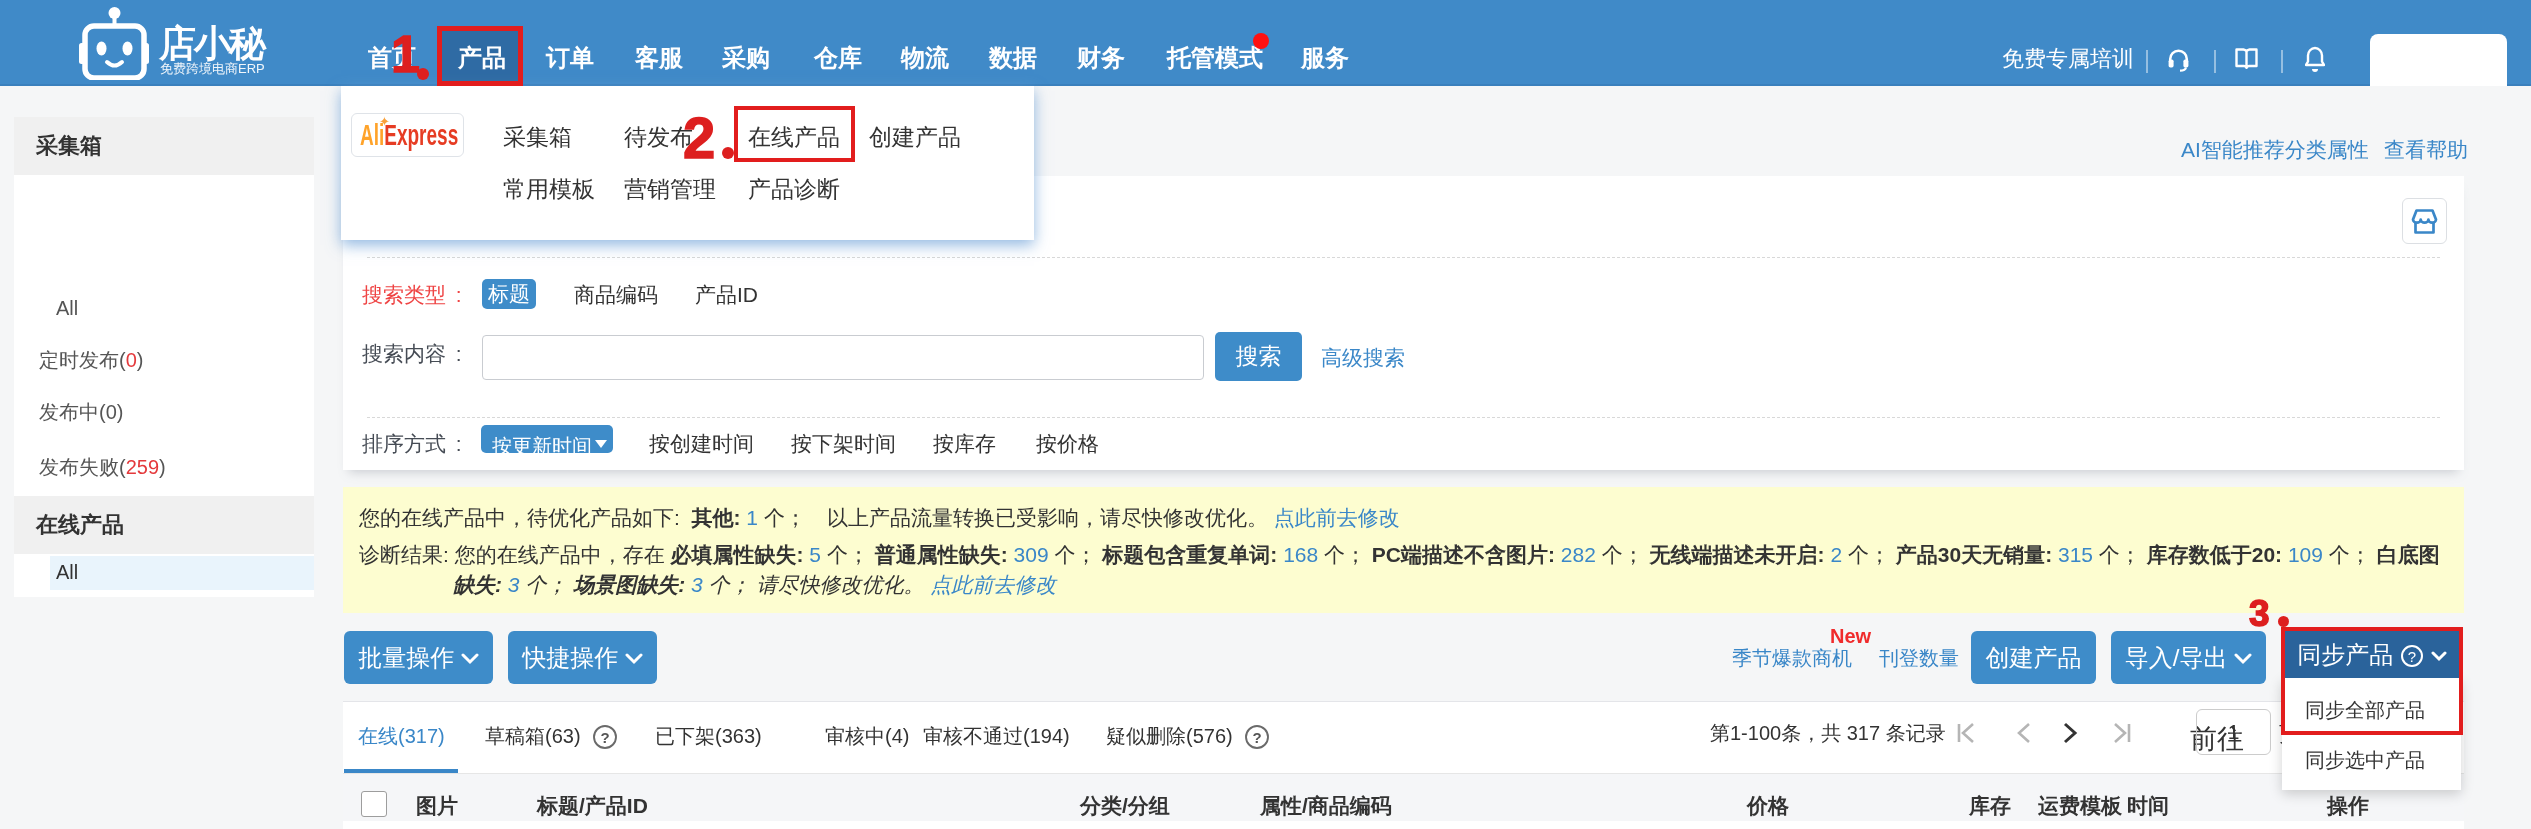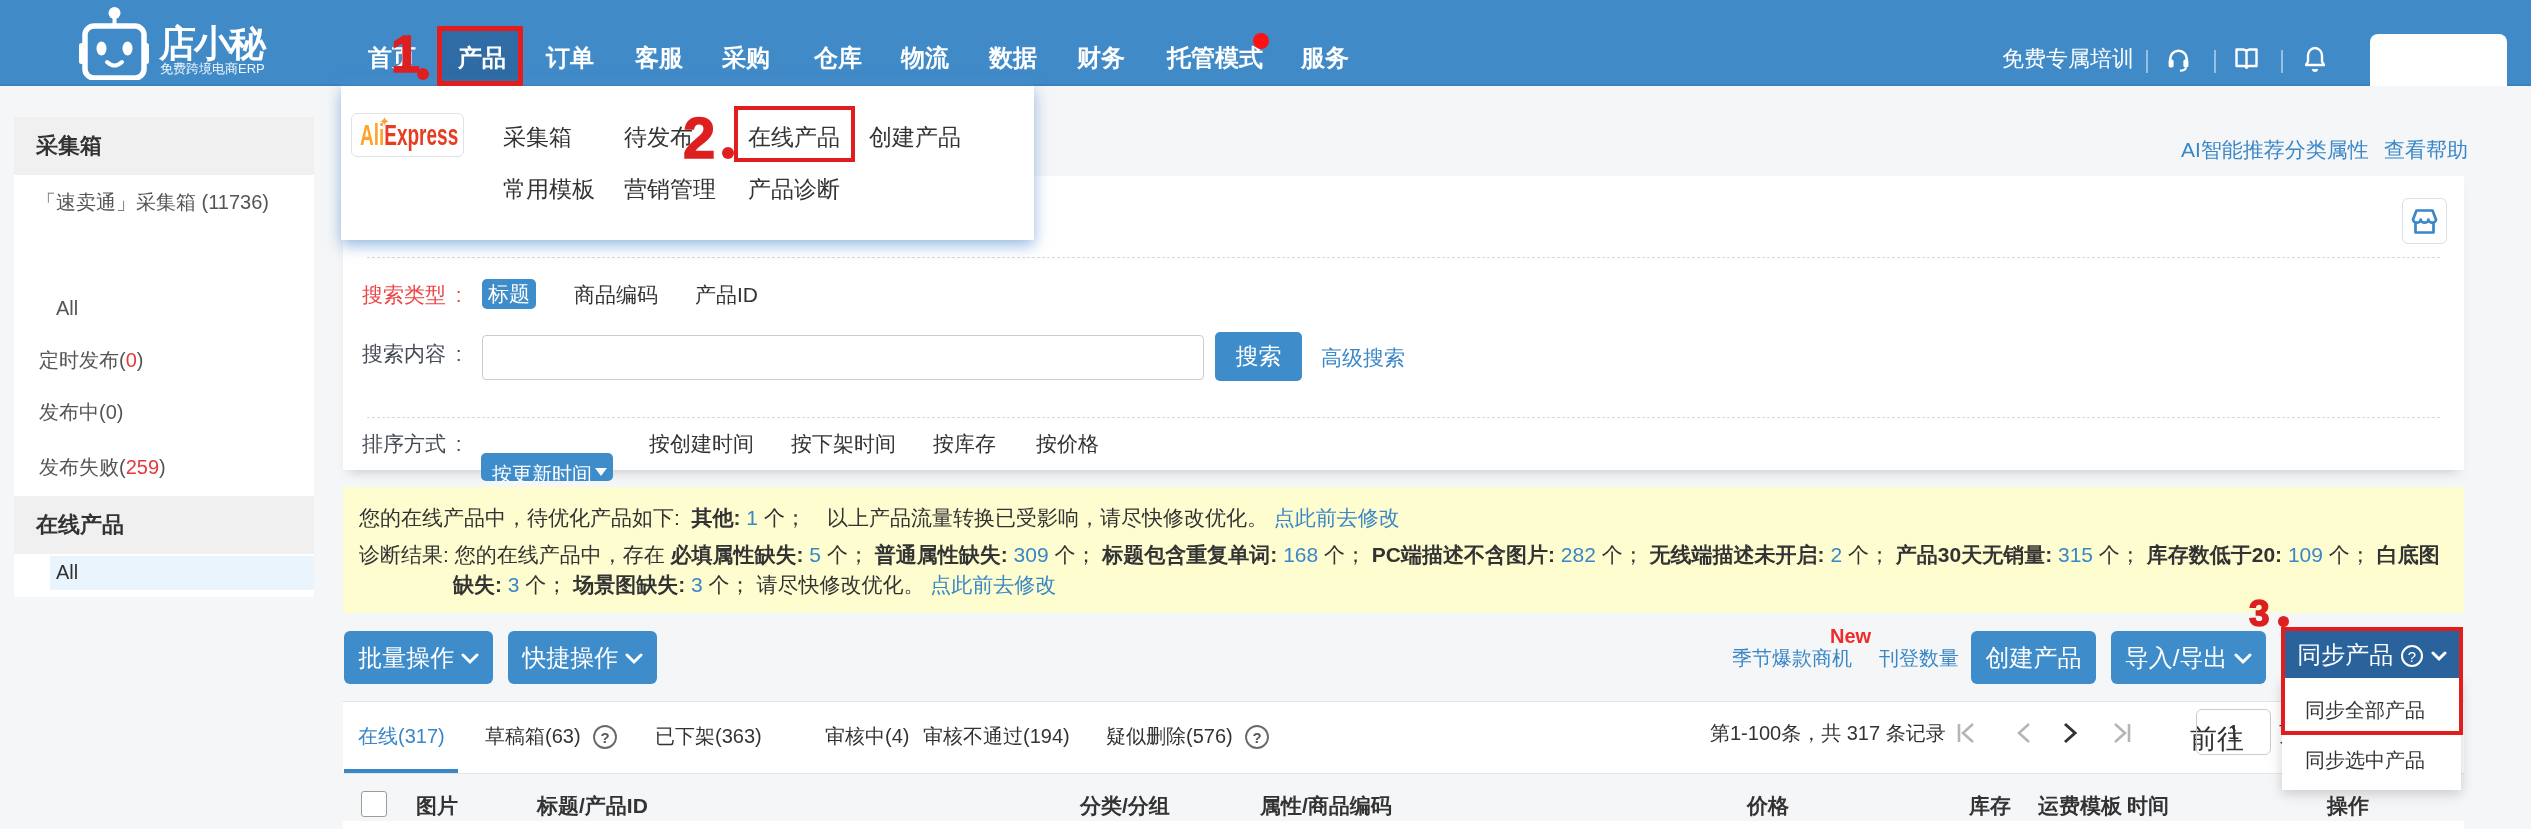--- a/index.html
+++ b/index.html
@@ -19,21 +19,20 @@
 </style>
 </head>
 <body>
 <div id="page">
 
   <div class="abs blue" style="left:2181px;top:136px;font-size:21px;">AI智能推荐分类属性</div>
   <div class="abs blue" style="left:2384px;top:136px;font-size:21px;">查看帮助</div>
 
   <div class="abs" style="left:14px;top:117px;width:300px;height:480px;background:#fff;">
     <div class="sideh" style="top:0;height:58px;line-height:58px;"><span style="margin-left:22px;">采集箱</span></div>
-    <div class="sideitem" style="left:22px;top:59px;height:54px;line-height:52px;">「速卖通」采集箱 (11736)</div>
     <div class="sideitem" style="left:42px;top:172px;height:52px;line-height:38px;">All</div>
     <div class="sideitem" style="left:25px;top:224px;height:52px;line-height:38px;">定时发布(<span class="red">0</span>)</div>
     <div class="sideitem" style="left:25px;top:276px;height:52px;line-height:38px;">发布中(0)</div>
     <div class="sideitem" style="left:25px;top:328px;height:52px;line-height:44px;">发布失败(<span class="red">259</span>)</div>
     <div class="sideh" style="top:379px;height:58px;line-height:58px;"><span style="margin-left:22px;">在线产品</span></div>
     <div class="abs" style="left:36px;top:439px;width:264px;height:34px;background:#e9f4fc;"></div>
     <div class="sideitem" style="left:42px;top:437px;height:43px;line-height:37px;color:#333;">All</div>
   </div>
 
   <div class="abs" style="left:343px;top:176px;width:2121px;height:294px;background:#fff;box-shadow:0 8px 10px -6px rgba(120,125,140,0.35);">
@@ -55,34 +54,34 @@
     <div class="abs" style="left:352px;top:105px;font-size:21px;color:#333;">产品ID</div>
 
     <div class="abs" style="left:19px;top:164px;font-size:21px;color:#464c55;">搜索内容<span style="letter-spacing:4px;"> :</span></div>
     <div class="abs" style="left:139px;top:159px;width:720px;height:43px;border:1px solid #c9ccd1;border-radius:4px;background:#fff;"></div>
     <div class="abs chipblue" style="left:872px;top:156px;width:87px;height:49px;line-height:49px;text-align:center;font-size:23px;border-radius:5px;">搜索</div>
     <div class="abs blue" style="left:978px;top:168px;font-size:21px;">高级搜索</div>
 
     <div class="abs" style="left:24px;top:241px;width:2073px;border-top:1px dashed #d8d8d8;"></div>
 
     <div class="abs" style="left:19px;top:254px;font-size:21px;color:#464c55;">排序方式<span style="letter-spacing:4px;"> :</span></div>
-    <div class="abs chipblue" style="left:138px;top:249px;width:132px;height:28px;font-size:20px;margin-top:28px;">
+    <div class="abs chipblue" style="left:138px;top:249px;width:132px;height:28px;font-size:20px;">
       <span style="position:absolute;left:11px;top:8px;">按更新时间</span>
       <span style="position:absolute;right:6px;top:15px;width:0;height:0;border-left:6.5px solid transparent;border-right:6.5px solid transparent;border-top:8px solid #fff;"></span>
     </div>
     <div class="abs" style="left:306px;top:254px;font-size:21px;color:#333;">按创建时间</div>
     <div class="abs" style="left:448px;top:254px;font-size:21px;color:#333;">按下架时间</div>
     <div class="abs" style="left:590px;top:254px;font-size:21px;color:#333;">按库存</div>
     <div class="abs" style="left:693px;top:254px;font-size:21px;color:#333;">按价格</div>
   </div>
 
   <div class="abs" style="left:343px;top:487px;width:2121px;height:126px;background:#fdfdd0;font-size:21px;color:#333;">
     <div class="abs" style="left:16px;top:17px;white-space:nowrap;">您的在线产品中，待优化产品如下: &nbsp;<span class="bld">其他:</span> <span class="num">1</span> 个； 以上产品流量转换已受影响，请尽快修改优化。 <span class="blue">点此前去修改</span></div>
     <div class="abs" style="left:16px;top:54px;white-space:nowrap;">诊断结果: 您的在线产品中，存在 <span class="bld">必填属性缺失:</span> <span class="num">5</span> 个； <span class="bld">普通属性缺失:</span> <span class="num">309</span> 个； <span class="bld">标题包含重复单词:</span> <span class="num">168</span> 个； <span class="bld">PC端描述不含图片:</span> <span class="num">282</span> 个； <span class="bld">无线端描述未开启:</span> <span class="num">2</span> 个； <span class="bld">产品30天无销量:</span> <span class="num">315</span> 个； <span class="bld">库存数低于20:</span> <span class="num">109</span> 个； <span class="bld">白底图</span></div>
-    <div class="abs" style="left:110px;top:84px;white-space:nowrap;"><span class="bld">缺失:</span> <span class="num">3</span> 个； <span class="bld">场景图缺失:</span> <span class="num">3</span> 个； 请尽快修改优化。 <span class="blue">点此前去修改</span></div>
+    <div class="abs" style="left:110px;top:84px;white-space:nowrap;font-style:italic;"><span class="bld">缺失:</span> <span class="num">3</span> 个； <span class="bld">场景图缺失:</span> <span class="num">3</span> 个； 请尽快修改优化。 <span class="blue">点此前去修改</span></div>
   </div>
 
   <div class="abs btn" style="left:344px;top:631px;width:149px;height:53px;line-height:53px;">批量操作 <svg width="18" height="12" viewBox="0 0 18 12" style="vertical-align:1px;">
         <path d="M2 2 l7 7 l7 -7" fill="none" stroke="#fff" stroke-width="3" stroke-linecap="round"></path>
       </svg></div>
   <div class="abs btn" style="left:508px;top:631px;width:149px;height:53px;line-height:53px;">快捷操作 <svg width="18" height="12" viewBox="0 0 18 12" style="vertical-align:1px;">
         <path d="M2 2 l7 7 l7 -7" fill="none" stroke="#fff" stroke-width="3" stroke-linecap="round"></path>
       </svg></div>
   <div class="abs blue" style="left:1732px;top:645px;font-size:20px;">季节爆款商机</div>
   <div class="abs" style="left:1830px;top:625px;font-size:20px;font-weight:bold;color:#f02b2b;">New</div>

